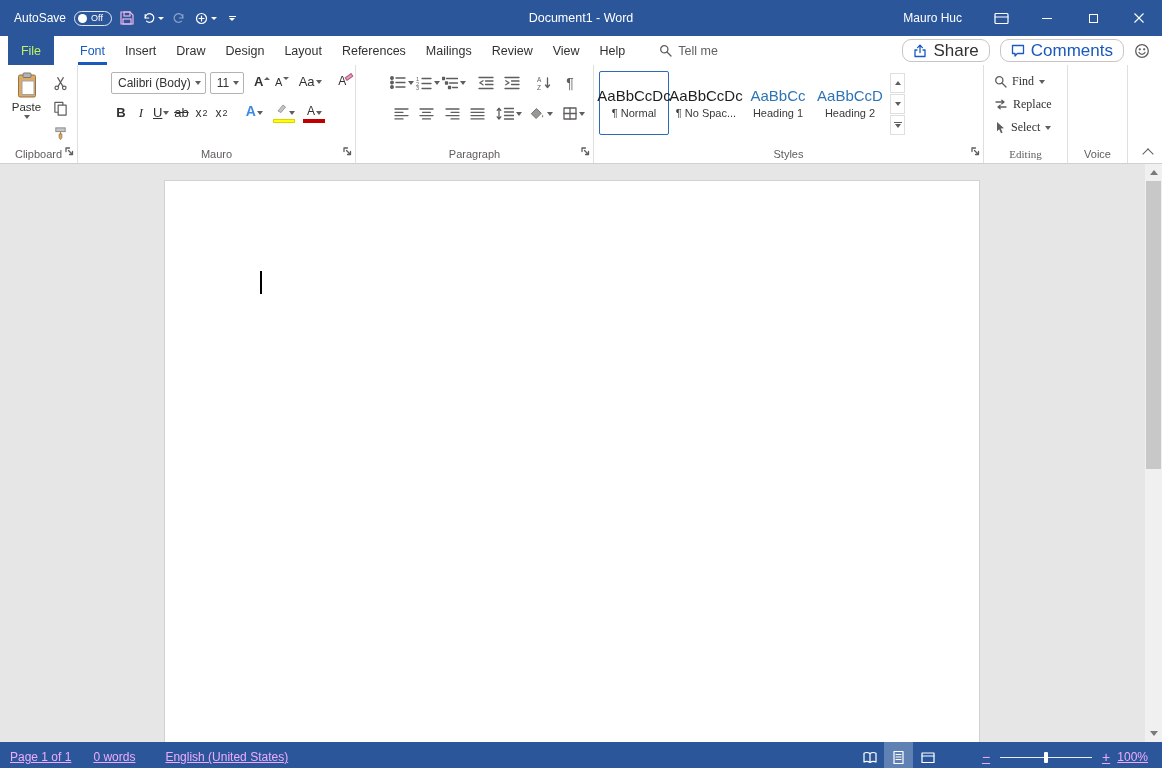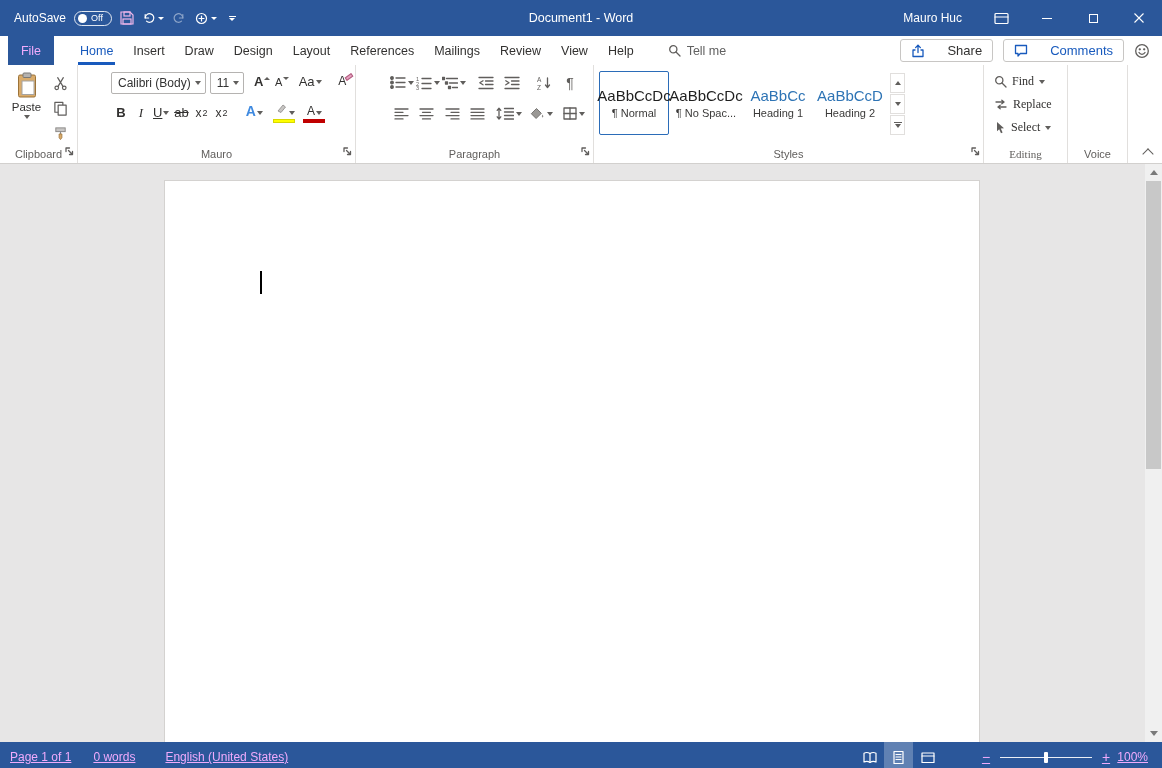--- a/index.html
+++ b/index.html
@@ -24,27 +24,27 @@
   .qbtn.dis { opacity:.45; }
   .title-center { position:absolute; left:0; right:0; top:0; height:36px; display:flex; align-items:center; justify-content:center; font-size:12.5px; pointer-events:none; }
   .tb-right { margin-left:auto; display:flex; align-items:center; height:100%; }
   .username { font-size:12px; margin-right:16px; }
   .winbtn { width:46px; height:36px; display:flex; align-items:center; justify-content:center; }
   .min-glyph { width:10px; height:1px; background:#fff; }
   .max-glyph { width:9px; height:9px; border:1px solid #fff; }
 
   
   .tabrow { height:29px; background:#fff; display:flex; align-items:stretch; padding-left:8px; }
-  .file-btn { width:46px; background:var(--blue); color:#f0abfc; font-size:12.5px; display:flex; align-items:center; justify-content:center; margin-right:16px; }
+  .file-btn { width:46px; background:var(--blue); color:#bef264; font-size:12.5px; display:flex; align-items:center; justify-content:center; margin-right:16px; }
   .tab { padding:0 10px; display:flex; align-items:center; font-size:12.5px; color:#323130; position:relative; }
   .tab.active { color:var(--accent); }
   .tab.active::after { content:""; position:absolute; left:8px; right:8px; bottom:0; height:3px; background:var(--accent); }
   .tellme { display:flex; align-items:center; gap:6px; margin-left:24px; font-size:12.5px; color:#616161; }
   .tabrow-right { margin-left:auto; display:flex; align-items:center; gap:10px; padding-right:12px; }
-  .pill-btn { display:flex; align-items:center; gap:22px; border:1px solid #c8c6c4; border-radius:3px; height:23px; padding:0 10px; font-size:13px; }
+  .pill-btn { display:flex; align-items:center; gap:6px; border:1px solid #c8c6c4; border-radius:9px; height:23px; padding:0 10px; font-size:17px; }
   .pill-btn.share-btn { color:#323130; }
   .pill-btn.comments-btn { color:var(--accent); }
 
   
   .ribbon { height:99px; background:#fff; border-bottom:1px solid #d2d0ce; display:flex; position:relative; }
   .group { position:relative; border-right:1px solid var(--bd); padding:5px 5px 18px; display:flex; }
   .group-label { position:absolute; bottom:3px; left:0; right:0; text-align:center; font-size:11px; color:#605e5c; }
   .launcher { position:absolute; right:3px; bottom:3px; }
   .col { display:flex; flex-direction:column; }
   .row { display:flex; align-items:center; height:25px;padding-left:28px; }
@@ -189,21 +189,21 @@
     <span class="winbtn">
       <svg width="10" height="10" viewBox="0 0 10 10">
           <path d="M0.5 0.5 L9.5 9.5 M9.5 0.5 L0.5 9.5" stroke="#fff" stroke-width="1.1"></path>
         </svg>
     </span>
   </div>
 </header>
 
 <nav class="tabrow">
   <div class="file-btn">File</div>
-  <div class="tab active">Home</div>
+  <div class="tab active">Font</div>
   <div class="tab">Insert</div>
   <div class="tab">Draw</div>
   <div class="tab">Design</div>
   <div class="tab">Layout</div>
   <div class="tab">References</div>
   <div class="tab">Mailings</div>
   <div class="tab">Review</div>
   <div class="tab">View</div>
   <div class="tab">Help</div>
 

